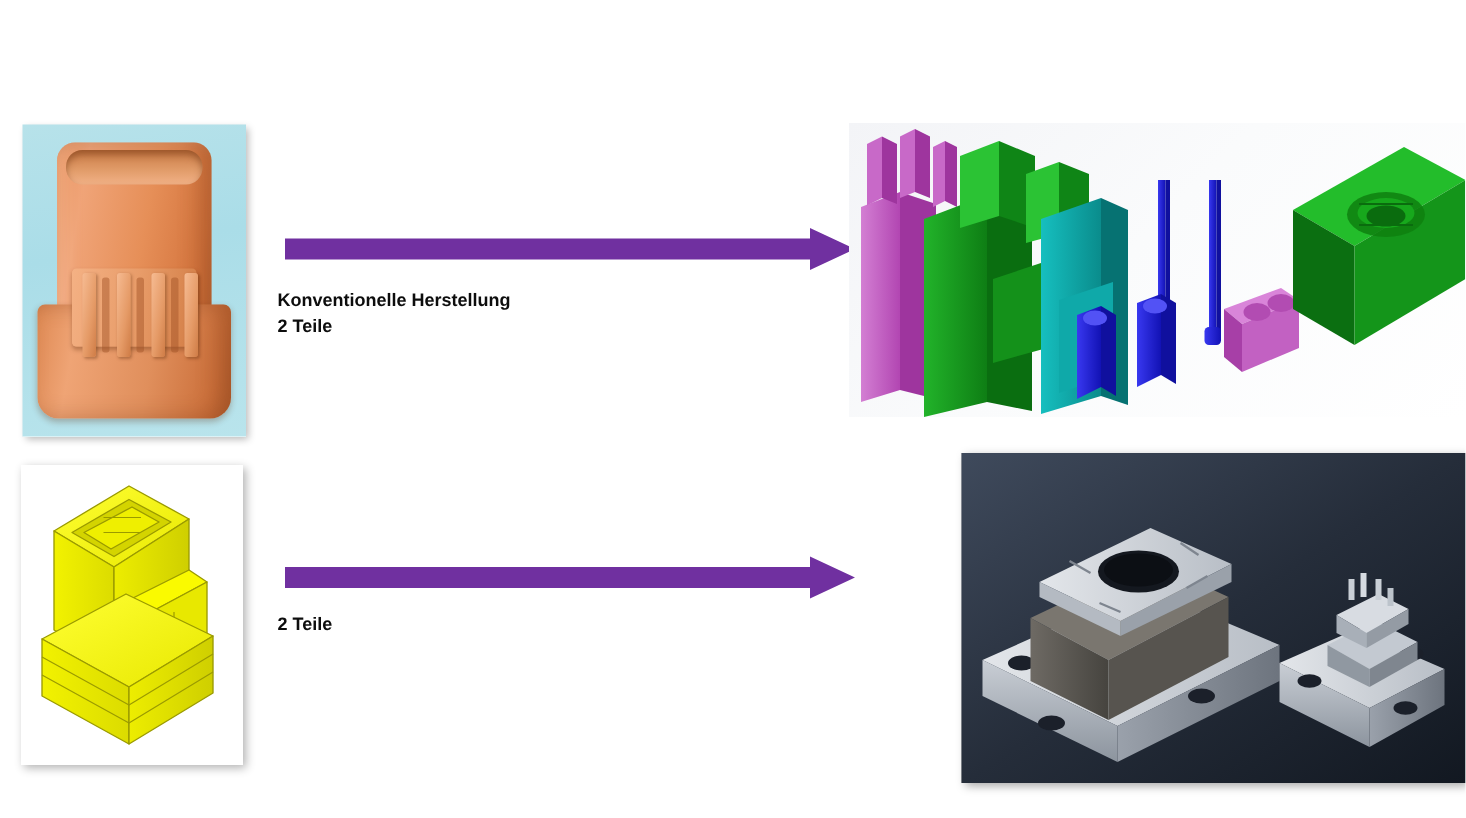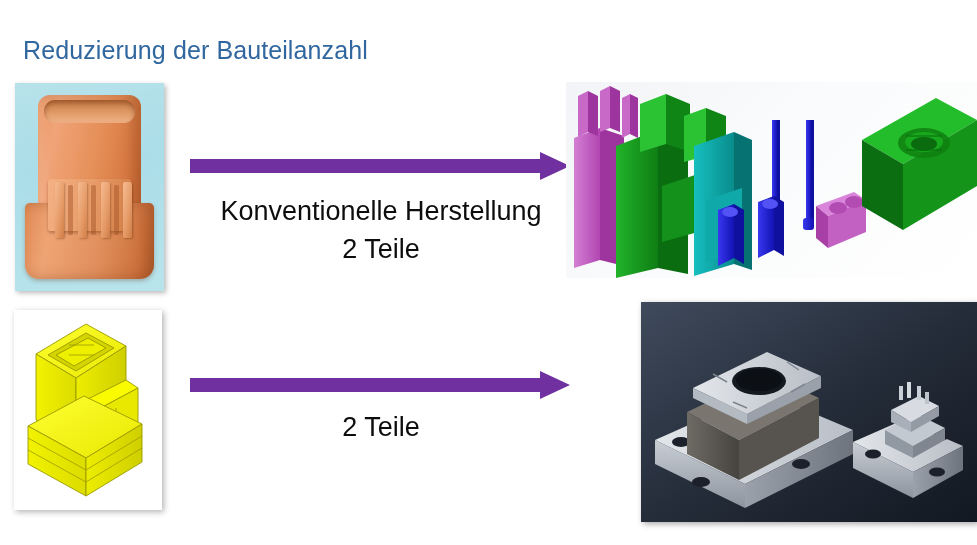--- a/index.html
+++ b/index.html
@@ -129,37 +129,35 @@
   }
   #arrow-conventional { top: 151px; }
   #arrow-hybrid { top: 370px; }
   .arrow-row svg { display: block; }
 
   
   .caption {
     position: absolute;
     left: 185px;
     width: 392px;
-    text-align: center;
     color: #0d0d0d;
-    font-weight: normal;
-    font-size: 27px;
+    font-weight: bold;
+    font-size: 12px;
     line-height: 1.42;
   }
   #caption-conventional { top: 192px; }
   #caption-hybrid { top: 408px; }
   .caption .line1 { display: block; white-space: nowrap; }
   .caption .line2 { display: block; white-space: nowrap; }
 </style>
 </head>
 <body>
 
 <div id="slide">
 
-  <div id="slide-title">Reduzierung der Bauteilanzahl</div>
 
   <div class="pic" id="photo-orange-connector">
     <div class="oc-body">
       <div class="oc-rim"></div>
     </div>
     <div class="oc-base"></div>
     <div class="oc-latch"></div>
     <div class="oc-fin" style="left:40px;"></div>
     <div class="oc-fin" style="left:63px;"></div>
     <div class="oc-fin" style="left:86px;"></div>

